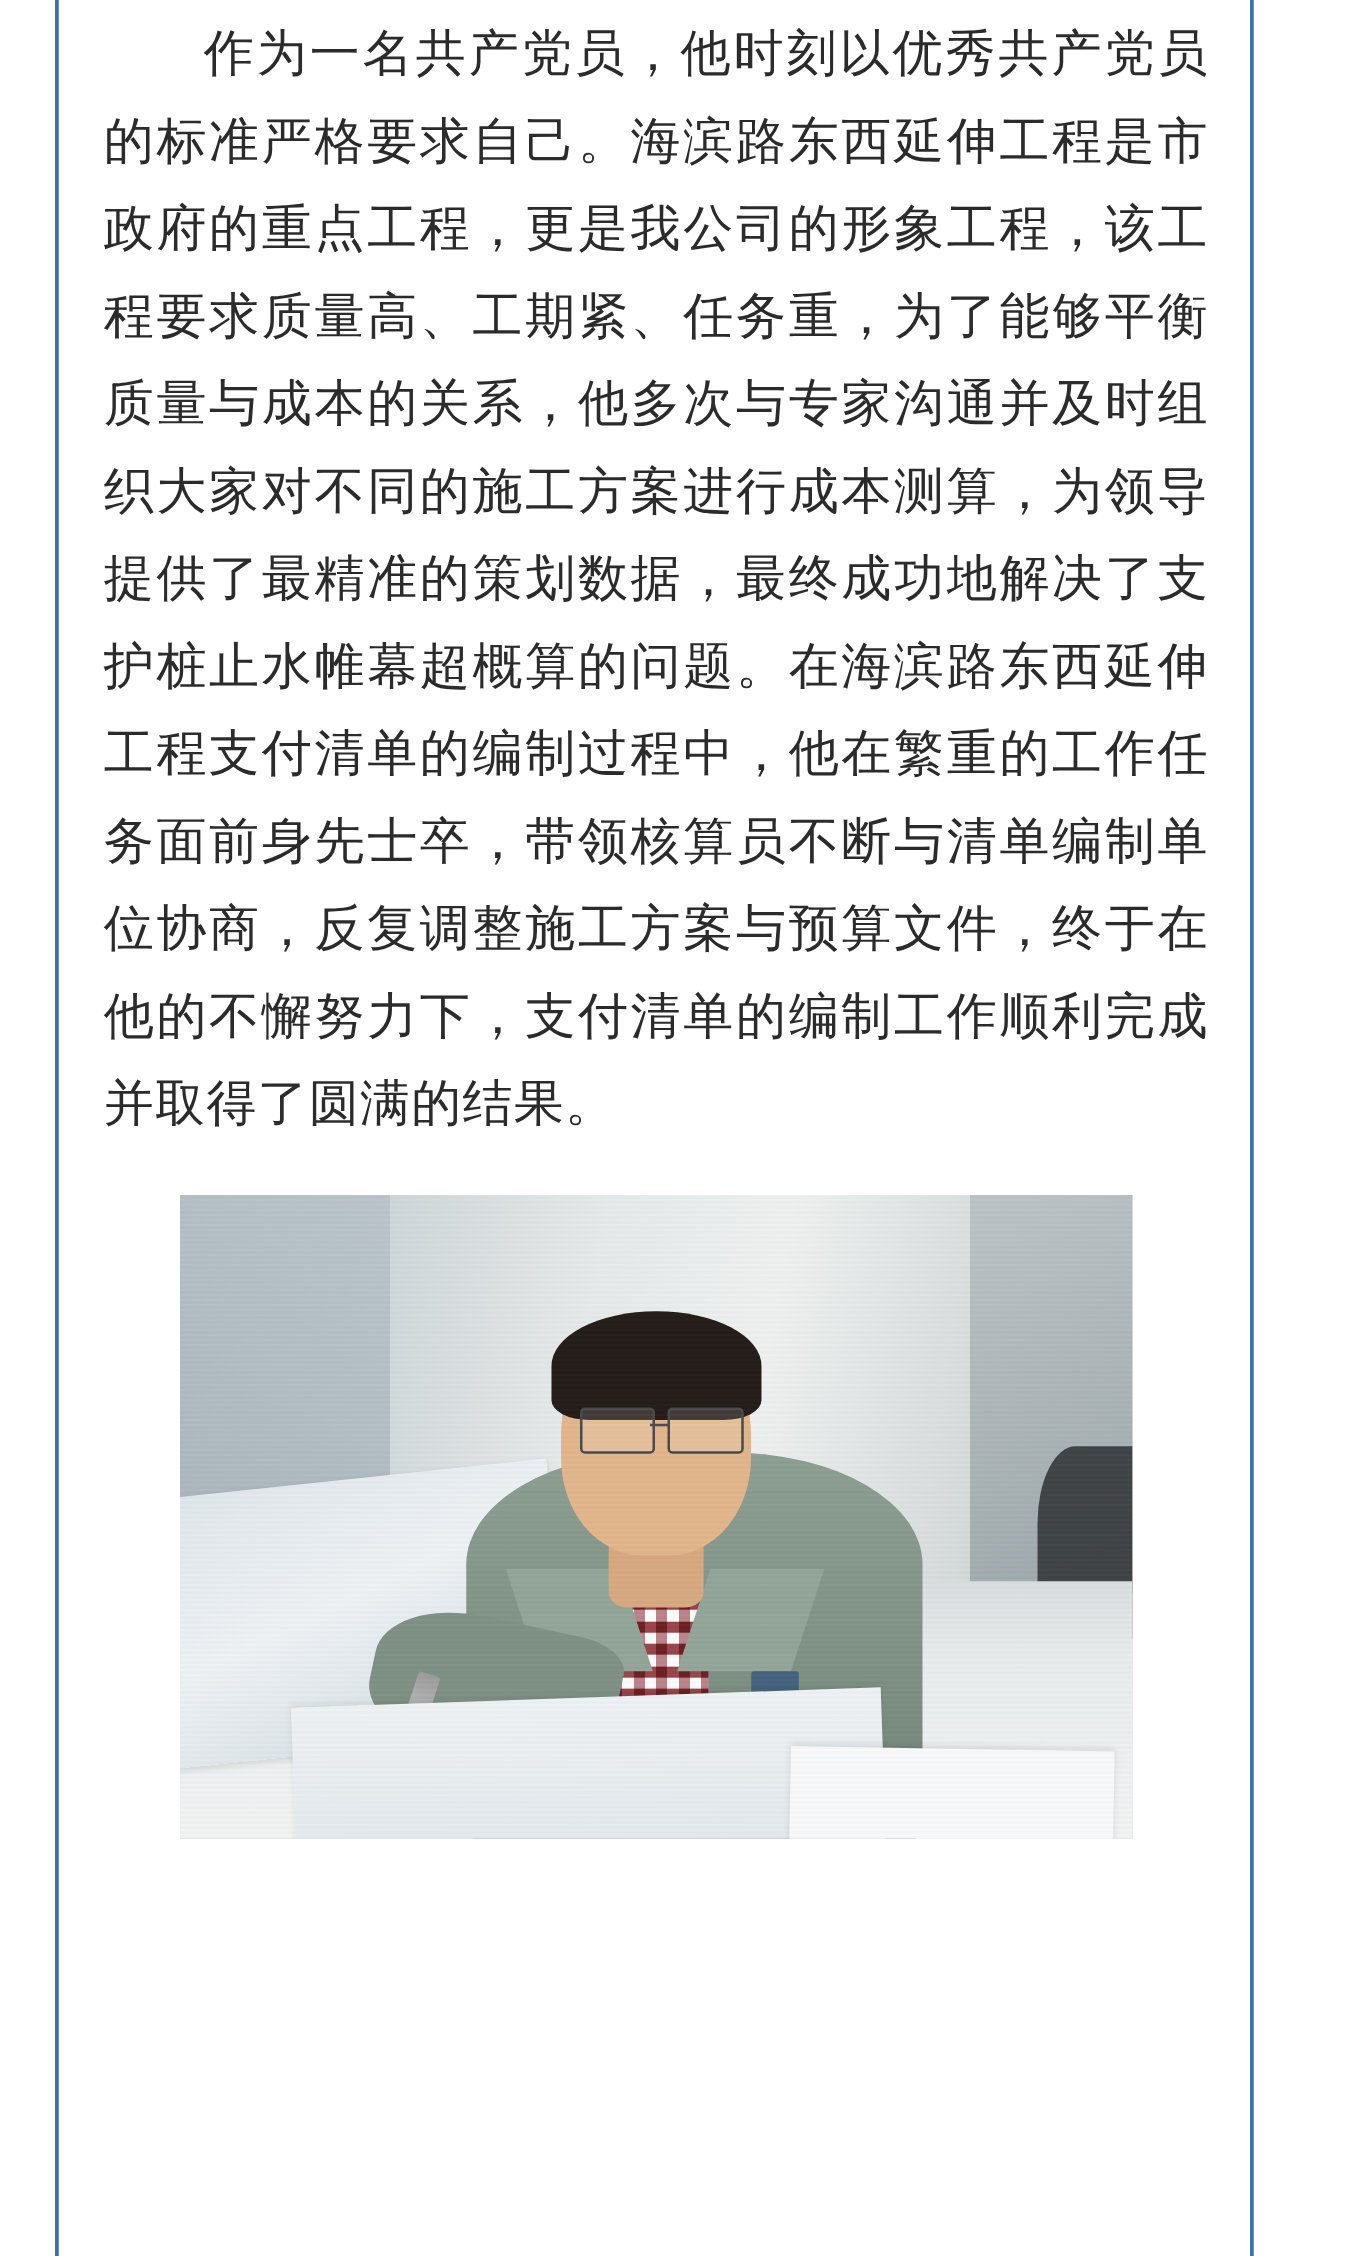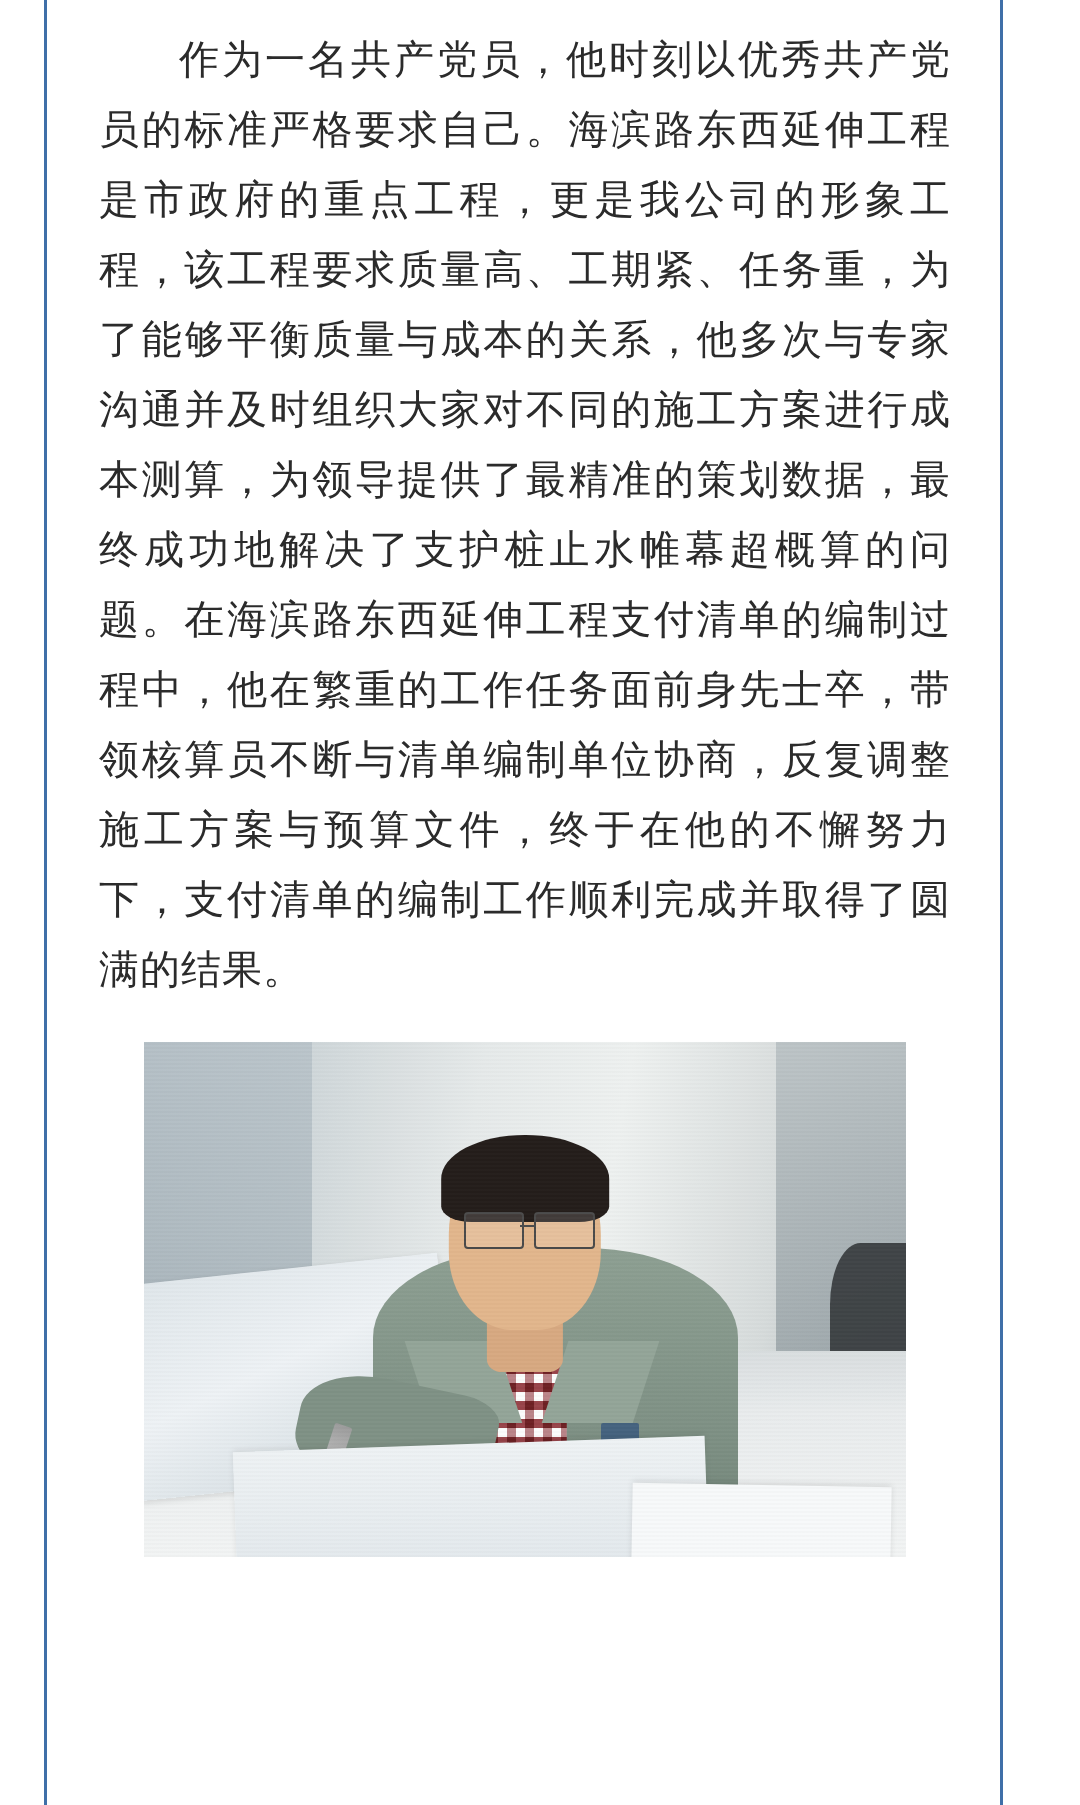--- a/index.html
+++ b/index.html
@@ -31,21 +31,21 @@
   }
   .rule-left { left: 44px; }
   .rule-right { left: 1000px; }
 
   .content {
     position: absolute;
     left: 47px;
     right: 77px;
     top: 0;
     bottom: 0;
-    padding: 16px;
+    padding: 0;
   }
 
   .article-paragraph {
     margin: 0;
     padding: 8px 36px 0 36px;
     font-family: "DejaVu Sans", "Liberation Sans", sans-serif;
     font-size: 40px;
     line-height: 70px;
     color: #2b2b2b;
     text-align: justify;

